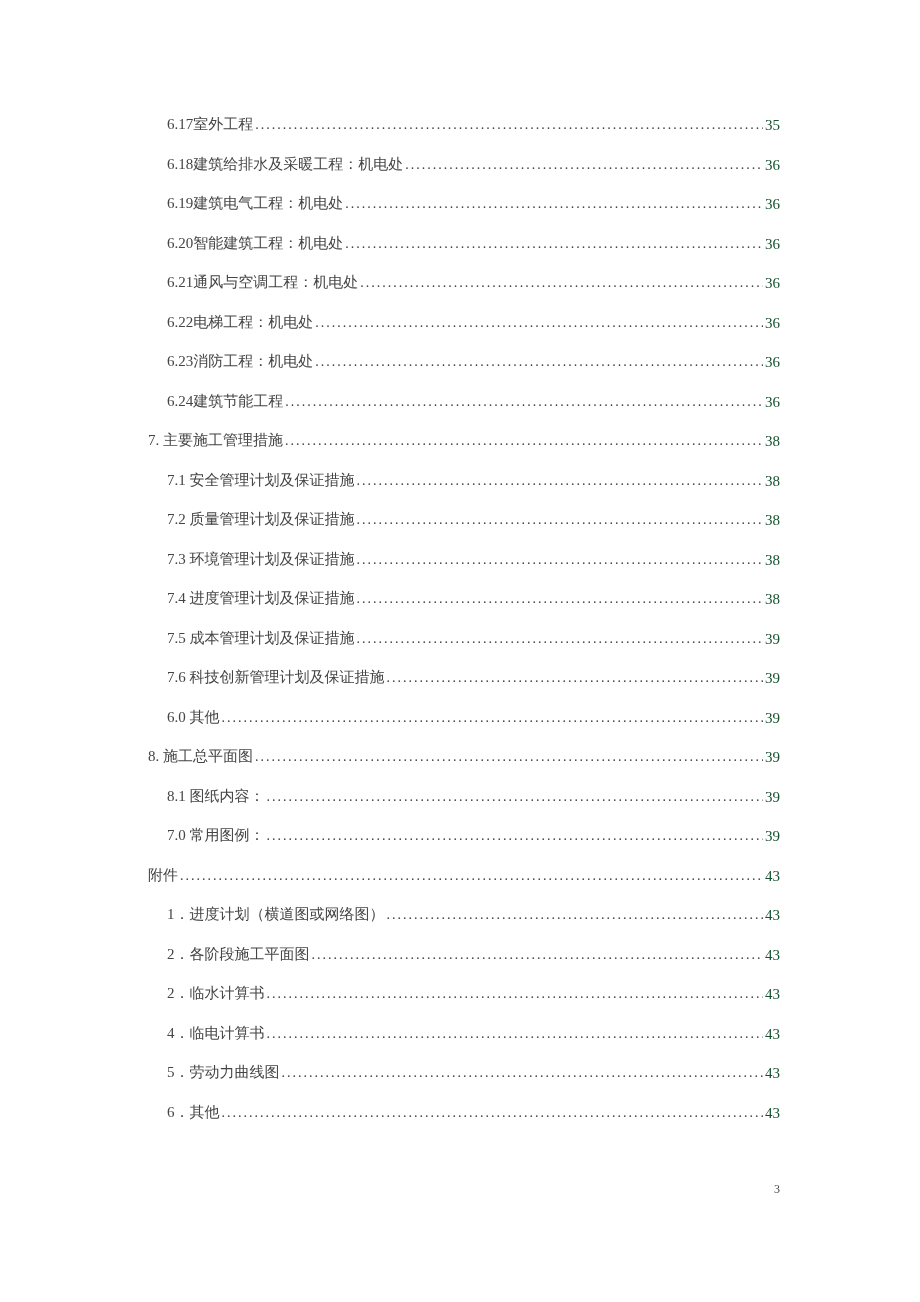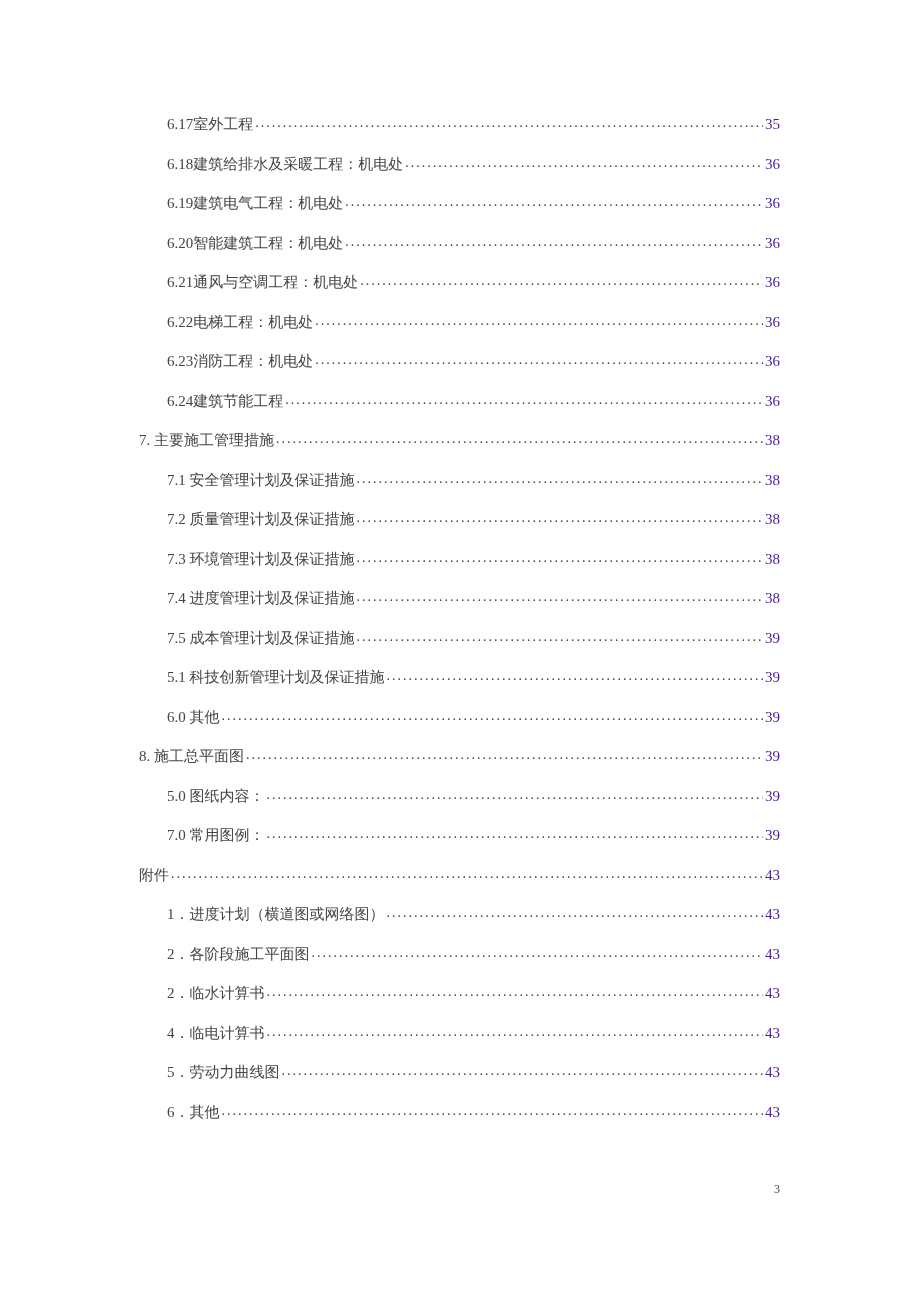--- a/index.html
+++ b/index.html
@@ -10,44 +10,44 @@
       font-family: "SimSun", "宋体", serif;
       font-size: 15px;
       color: #333;
       position: relative;
     }
     .page {
       padding: 115px 140px 60px 135px;
     }
     .toc-entry {
       display: flex;
-      align-items: center;
+      align-items: flex-end;
       margin-bottom: 20.5px;
       white-space: nowrap;
     }
-    .toc-entry.level1 { margin-left: 4px; }
+    .toc-entry.level1 { margin-left: 13px; }
     .toc-entry.level2 { margin-left: 32px; }
     .toc-label { flex-shrink: 0; color: #444; }
     .toc-dots {
       flex: 1;
       overflow: hidden;
       position: relative;
       height: 1em;
       margin: 0 2px;
     }
     .toc-dots::after {
       content: "................................................................................................................................................................................................";
       position: absolute;
       left: 0;
       bottom: 1px;
       letter-spacing: 2px;
       color: #444;
       font-size: 14px;
     }
-    .toc-page { flex-shrink: 0; color: #4c1d95; }
+    .toc-page { flex-shrink: 0; color: #14532d; }
     .page-number {
       position: absolute;
       bottom: 105px;
       right: 140px;
       font-size: 12px;
       color: #444;
     }
   </style>
 </head>
 <body>
@@ -118,36 +118,36 @@
         <span class="toc-label">7.4 进度管理计划及保证措施</span>
         <span class="toc-dots"></span>
         <span class="toc-page">38</span>
       </div>
       <div class="toc-entry level2">
         <span class="toc-label">7.5 成本管理计划及保证措施</span>
         <span class="toc-dots"></span>
         <span class="toc-page">39</span>
       </div>
       <div class="toc-entry level2">
-        <span class="toc-label">5.1 科技创新管理计划及保证措施</span>
+        <span class="toc-label">7.6 科技创新管理计划及保证措施</span>
         <span class="toc-dots"></span>
         <span class="toc-page">39</span>
       </div>
       <div class="toc-entry level2">
         <span class="toc-label">6.0 其他</span>
         <span class="toc-dots"></span>
         <span class="toc-page">39</span>
       </div>
       <div class="toc-entry level1">
         <span class="toc-label">8. 施工总平面图</span>
         <span class="toc-dots"></span>
         <span class="toc-page">39</span>
       </div>
       <div class="toc-entry level2">
-        <span class="toc-label">5.0 图纸内容：</span>
+        <span class="toc-label">8.1 图纸内容：</span>
         <span class="toc-dots"></span>
         <span class="toc-page">39</span>
       </div>
       <div class="toc-entry level2">
         <span class="toc-label">7.0 常用图例：</span>
         <span class="toc-dots"></span>
         <span class="toc-page">39</span>
       </div>
       <div class="toc-entry level1">
         <span class="toc-label">附件</span>

